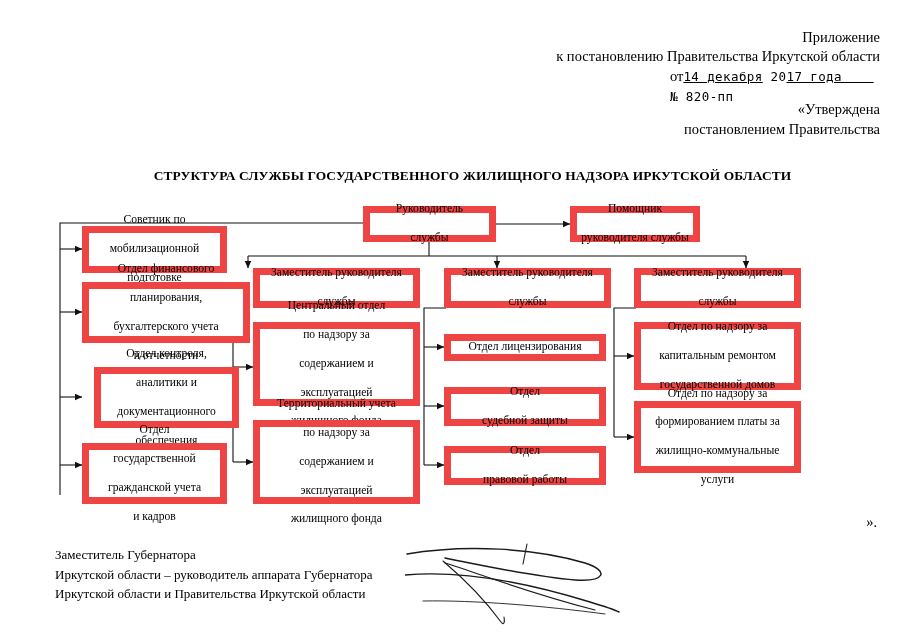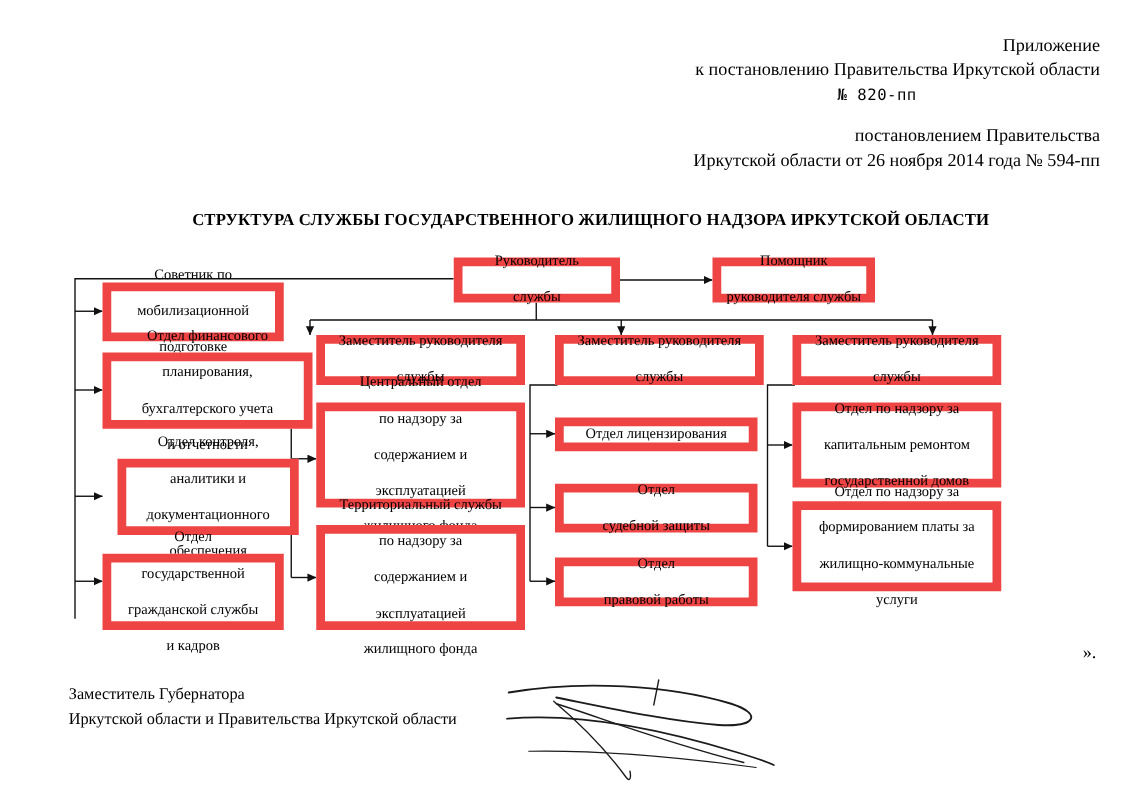--- a/index.html
+++ b/index.html
@@ -117,26 +117,27 @@
     z-index: 6;
     pointer-events: none;
   }
 </style>
 </head>
 <body>
 
 <div id="header-block">
   <div class="hdr-line">Приложение</div>
   <div class="hdr-line">к постановлению Правительства Иркутской области</div>
+  <div class="date-line"><span>от</span><span class="typewriter u">14 декабря</span><span class="typewriter">&nbsp;</span><span class="typewriter">20</span><span class="typewriter u">17 года&nbsp;&nbsp;&nbsp;&nbsp;</span></div>
   <div class="date-line typewriter">№ 820-пп</div>
 </div>
 
 <div id="approve-block">
+  <div>«Утверждена</div>
   <div>постановлением Правительства</div>
-  <div>Иркутской области от 26 ноября 2014 года № 594-пп</div>
 </div>
 
 <div id="doc-title">СТРУКТУРА СЛУЖБЫ ГОСУДАРСТВЕННОГО ЖИЛИЩНОГО НАДЗОРА ИРКУТСКОЙ ОБЛАСТИ</div>
 
 <div id="chart">
 
   <svg id="chart-svg" viewBox="0 0 905 640">
     <defs>
       <marker id="ar" markerWidth="7" markerHeight="7" refX="6.4" refY="3" orient="auto">
         <path d="M0,0 L6.6,3 L0,6 z" fill="#111"></path>
@@ -210,21 +211,21 @@
       <span>аналитики и</span><br>
       <span>документационного</span><br>
       <span>обеспечения</span>
     </span>
   </div>
 
   <div class="node" style="left:82px; top:443px; width:145px; height:61px;">
     <span>
       <span>Отдел</span><br>
       <span>государственной</span><br>
-      <span>гражданской службы</span><br>
+      <span>гражданской учета</span><br>
       <span>и кадров</span>
     </span>
   </div>
 
   <div class="node" style="left:253px; top:268px; width:167px; height:40px;">
     <span>
       <span>Заместитель руководителя</span><br>
       <span>службы</span>
     </span>
   </div>
@@ -248,21 +249,21 @@
       <span>Центральный отдел</span><br>
       <span>по надзору за</span><br>
       <span>содержанием и</span><br>
       <span>эксплуатацией</span><br>
       <span>жилищного фонда</span>
     </span>
   </div>
 
   <div class="node" style="left:253px; top:420px; width:167px; height:84px;">
     <span>
-      <span>Территориальный службы</span><br>
+      <span>Территориальный учета</span><br>
       <span>по надзору за</span><br>
       <span>содержанием и</span><br>
       <span>эксплуатацией</span><br>
       <span>жилищного фонда</span>
     </span>
   </div>
 
   <div class="node" style="left:444px; top:334px; width:162px; height:27px;">
     <span>
         <span>Отдел лицензирования</span>
@@ -298,20 +299,21 @@
       <span>жилищно-коммунальные</span><br>
       <span>услуги</span>
     </span>
   </div>
 </div>
 
 <div id="closing-quote">».</div>
 
 <div id="signature-block">
   <div>Заместитель Губернатора</div>
+  <div>Иркутской области – руководитель аппарата Губернатора</div>
   <div>Иркутской области и Правительства Иркутской области</div>
 </div>
 
 <svg id="signature-scribble" viewBox="0 0 320 105">
   <g fill="none" stroke="#1b1b1b" stroke-linecap="round">
     <path d="M2,24 C60,14 130,18 180,33 C205,41 200,52 170,50 C130,47 80,36 40,28" stroke-width="1.5"></path>
     <path d="M0,45 C55,40 120,52 185,72 C205,78 212,81 214,82" stroke-width="1.4"></path>
     <path d="M40,33 C70,42 120,62 190,80" stroke-width="1.2"></path>
     <path d="M18,71 C70,70 140,76 200,84" stroke-width="0.9"></path>
     <path d="M38,31 C58,48 80,70 96,92 C99,96 100,92 99,87" stroke-width="1.1"></path>

